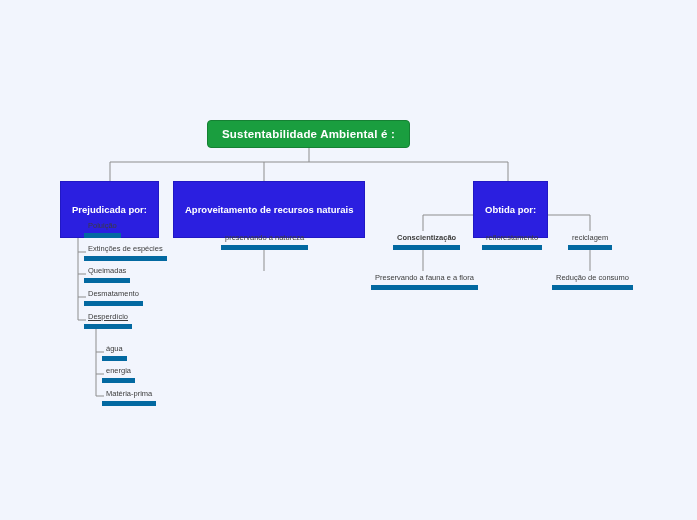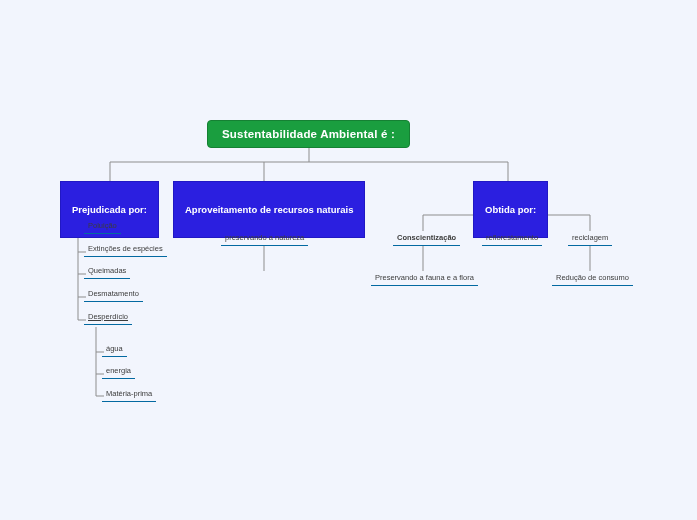--- a/index.html
+++ b/index.html
@@ -47,21 +47,21 @@
     font-size: 9.5px;
     font-weight: bold;
     padding: 22px 11px;
     text-align: center;
   }
   
   .node.leaf {
     color: #3c3c3c;
     font-size: 7.5px;
     padding: 2px 4px 3px 4px;
-    border-bottom: 1px solid #0369a1;
+    border-bottom: 5px solid #0369a1;
     text-align: left;
     background: transparent;
   }
   svg#edges {
     position: absolute;
     left: 0;
     top: 0;
     width: 697px;
     height: 520px;
     pointer-events: none;

